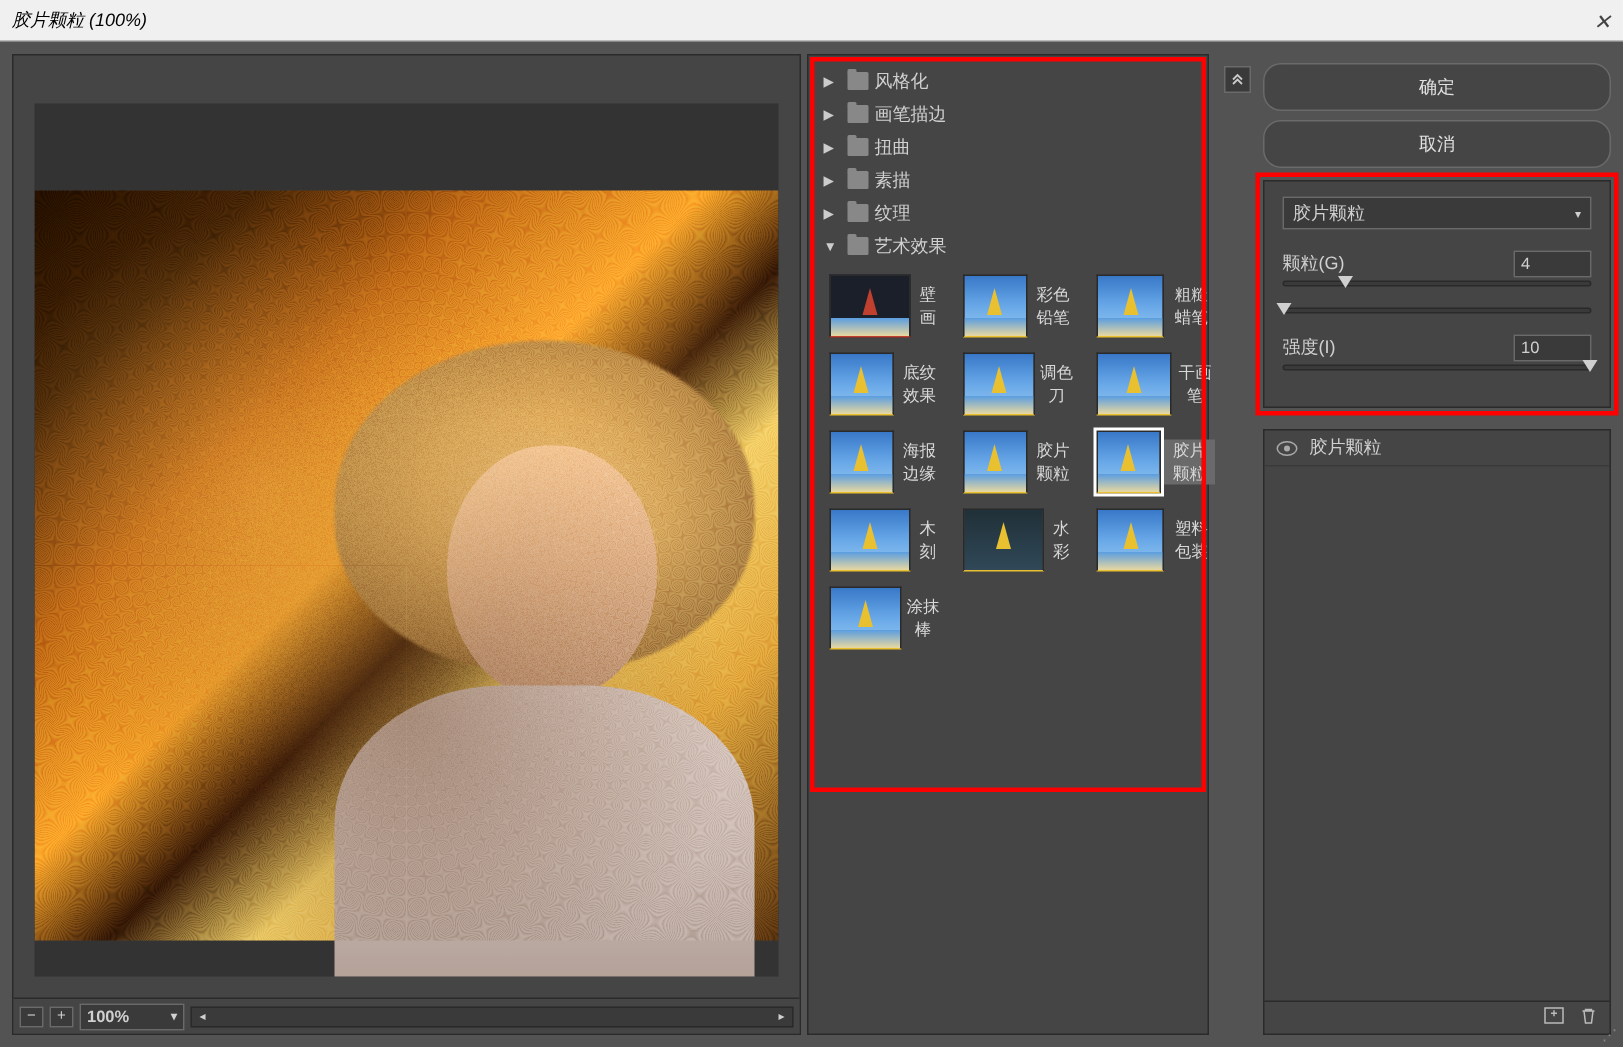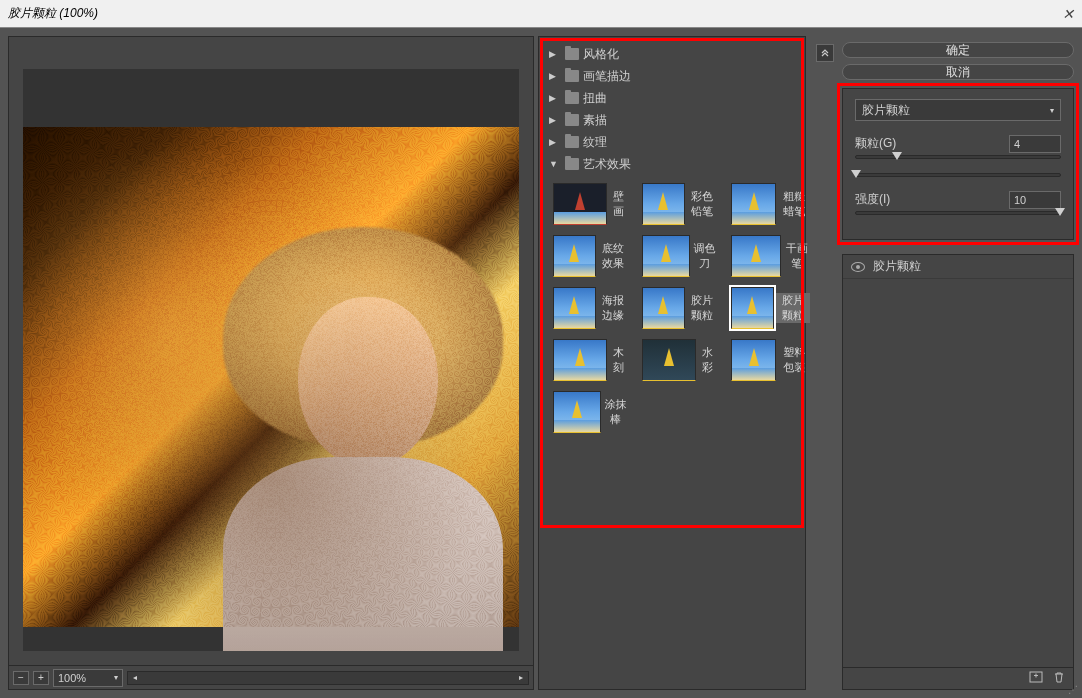--- a/index.html
+++ b/index.html
@@ -134,20 +134,21 @@
   width: 70px;
   height: 18px;
   background: #3a3a3a;
   border: 1px solid #6a6a6a;
   color: #d0d0d0;
   display: flex;
   align-items: center;
   padding: 0 4px;
   font-size: 11px;
   cursor: pointer;
+  font-weight: bold;
 }
 .zoom-dd .chev {
   margin-left: auto;
   font-size: 8px;
 }
 .hscroll-track {
   flex: 1;
   height: 14px;
   background: #3a3a3a;
   border: 1px solid #2a2a2a;
@@ -298,21 +299,21 @@
   z-index: 5;
 }
 .btn-stack {
   padding-left: 28px;
   padding-top: 6px;
   display: flex;
   flex-direction: column;
   gap: 6px;
 }
 .ps-btn {
-  height: 16px;
+  height: 32px;
   border: 1px solid #6a6a6a;
   border-radius: 12px;
   background: #454545;
   color: #e0e0e0;
   display: flex;
   align-items: center;
   justify-content: center;
   cursor: pointer;
   font-size: 12px;
 }

